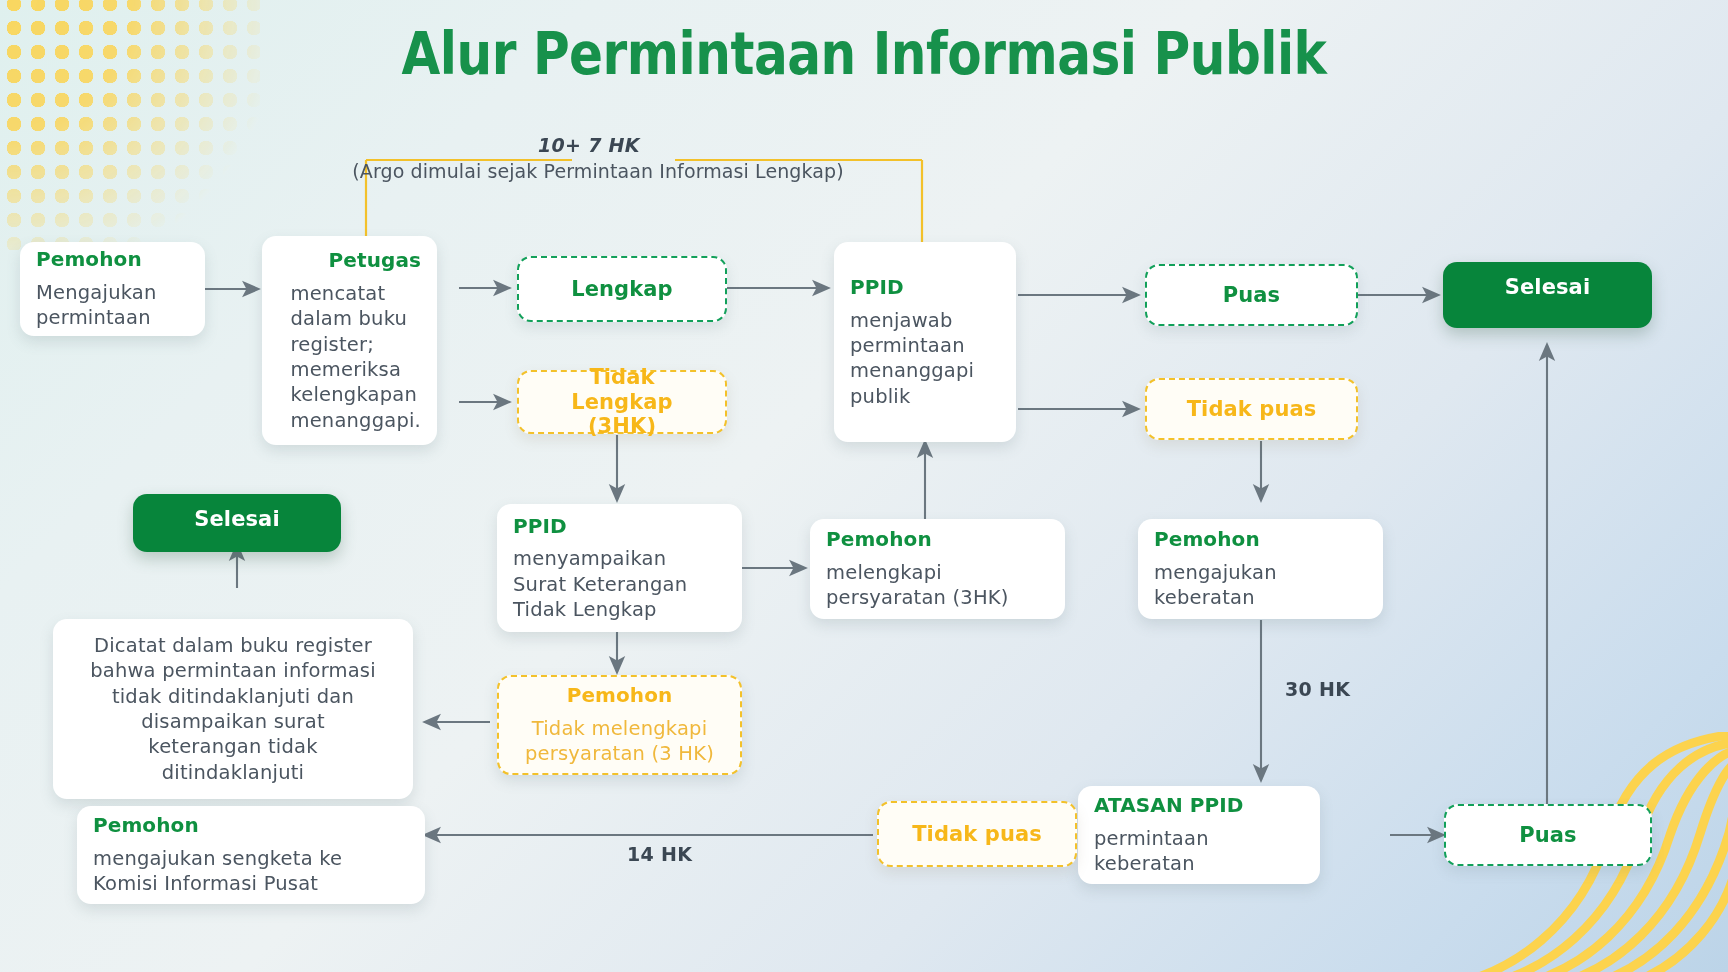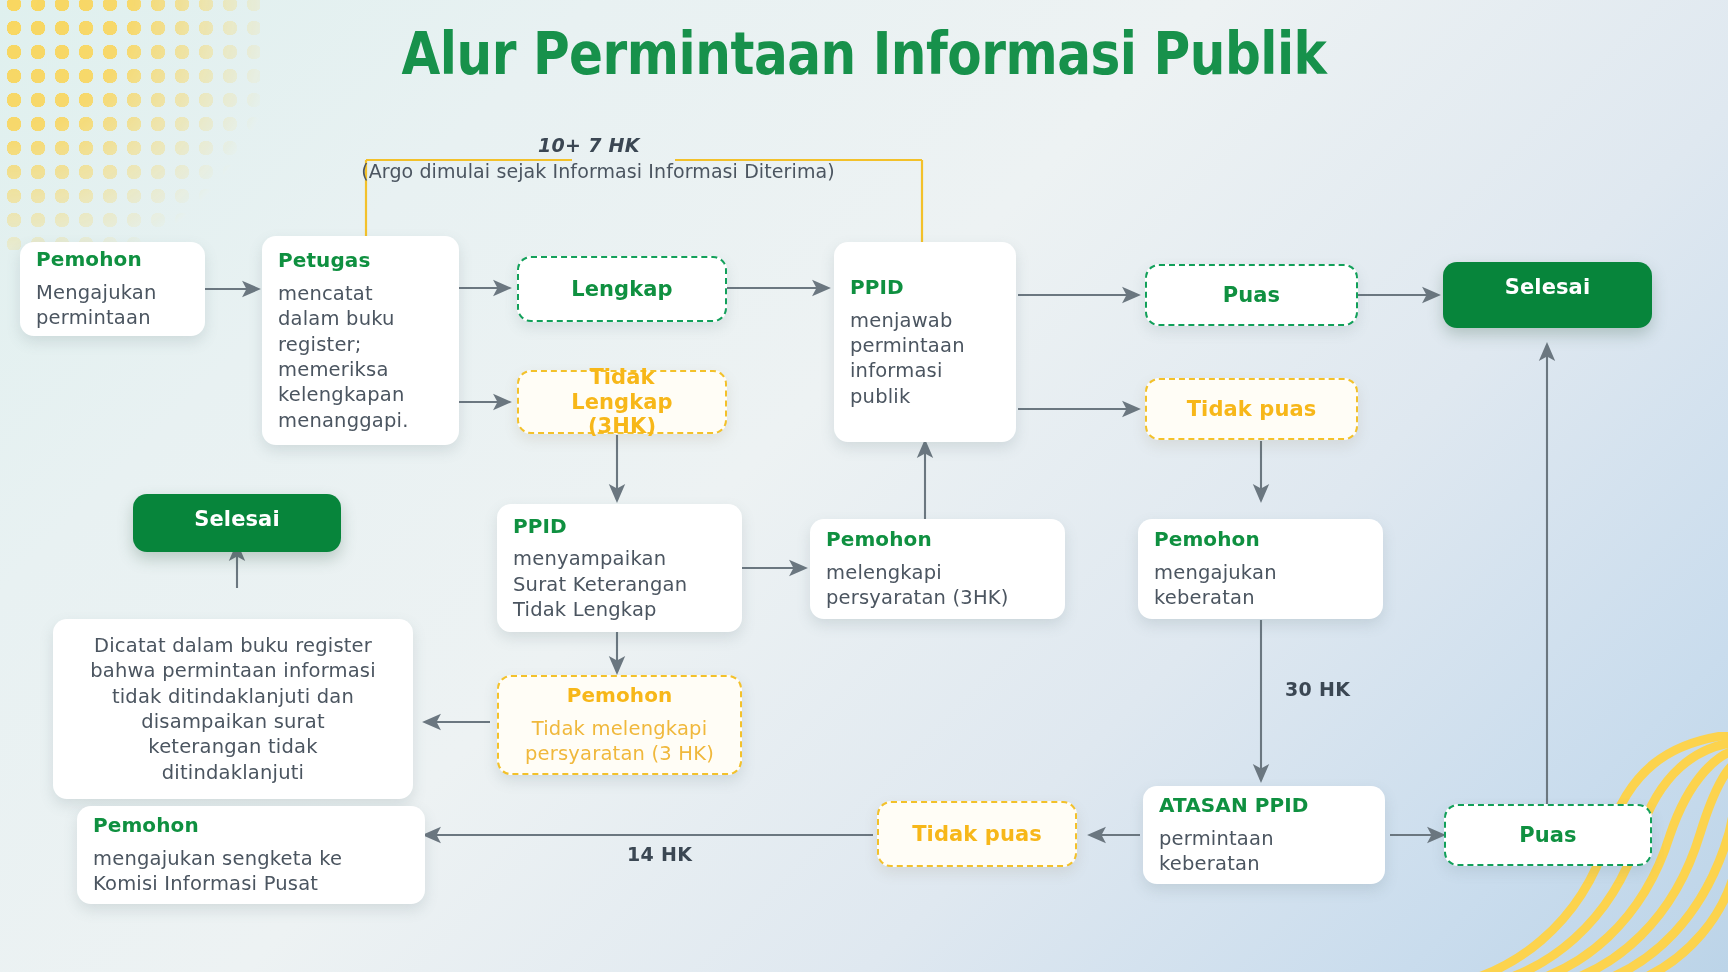--- a/index.html
+++ b/index.html
@@ -131,32 +131,32 @@
 
     <g stroke="#f3c12a" stroke-width="2.2" fill="none">
       <path d="M366,160 L366,240"></path>
       <path d="M366,160 L572,160"></path>
       <path d="M675,160 L922,160"></path>
       <path d="M922,160 L922,243"></path>
     </g>
   </svg>
 
   <div id="bracket-label">10+ 7 HK</div>
-  <div id="bracket-sub">(Argo dimulai sejak Informasi Informasi Diterima)</div>
+  <div id="bracket-sub">(Argo dimulai sejak Permintaan Informasi Lengkap)</div>
 
   <div class="edge-label" style="left:1285px;top:678px;">30 HK</div>
   <div class="edge-label" style="left:627px;top:843px;">14 HK</div>
 
   <div class="node" style="left:20px;top:242px;width:185px;height:94px;">
     <div class="hd">Pemohon</div>
     <div class="bd" style="white-space:pre-line">Mengajukan
 permintaan</div>
   </div>
 
-  <div class="node" style="left:262px;top:236px;width:197px;height:209px;">
+  <div class="node" style="left:262px;top:236px;width:175px;height:209px;align-items:flex-end;">
     <div class="hd">Petugas</div>
     <div class="bd" style="white-space:pre-line">mencatat
 dalam buku
 register;
 memeriksa
 kelengkapan
 menanggapi.</div>
   </div>
 
   <div class="node dashed-green" style="left:517px;top:256px;width:210px;height:66px;">
@@ -165,21 +165,21 @@
 
   <div class="node dashed-yellow" style="left:517px;top:370px;width:210px;height:64px;">
     <div class="hd" style="white-space:pre-line;line-height:1.18">Tidak Lengkap
 (3HK)</div>
   </div>
 
   <div class="node" style="left:834px;top:242px;width:182px;height:200px;">
     <div class="hd">PPID</div>
     <div class="bd" style="white-space:pre-line">menjawab
 permintaan
-informasi
+menanggapi
 publik</div>
   </div>
 
   <div class="node dashed-green" style="left:1145px;top:264px;width:213px;height:62px;">
     <div class="hd">Puas</div>
   </div>
 
   <div class="node dashed-yellow" style="left:1145px;top:378px;width:213px;height:62px;">
     <div class="hd">Tidak puas</div>
   </div>
@@ -219,21 +219,21 @@
 keterangan tidak
 ditindaklanjuti</div>
   </div>
 
   <div class="node yellow-soft center" style="left:497px;top:675px;width:245px;height:100px;">
     <div class="hd">Pemohon</div>
     <div class="bd" style="white-space:pre-line">Tidak melengkapi
 persyaratan  (3 HK)</div>
   </div>
 
-  <div class="node" style="left:1143px;top:786px;width:242px;height:98px;">
+  <div class="node" style="left:1078px;top:786px;width:242px;height:98px;">
     <div class="hd">ATASAN PPID</div>
     <div class="bd" style="white-space:pre-line">permintaan
 keberatan</div>
   </div>
 
   <div class="node dashed-yellow" style="left:877px;top:801px;width:200px;height:66px;">
     <div class="hd">Tidak puas</div>
   </div>
 
   <div class="node dashed-green" style="left:1444px;top:804px;width:208px;height:62px;">

